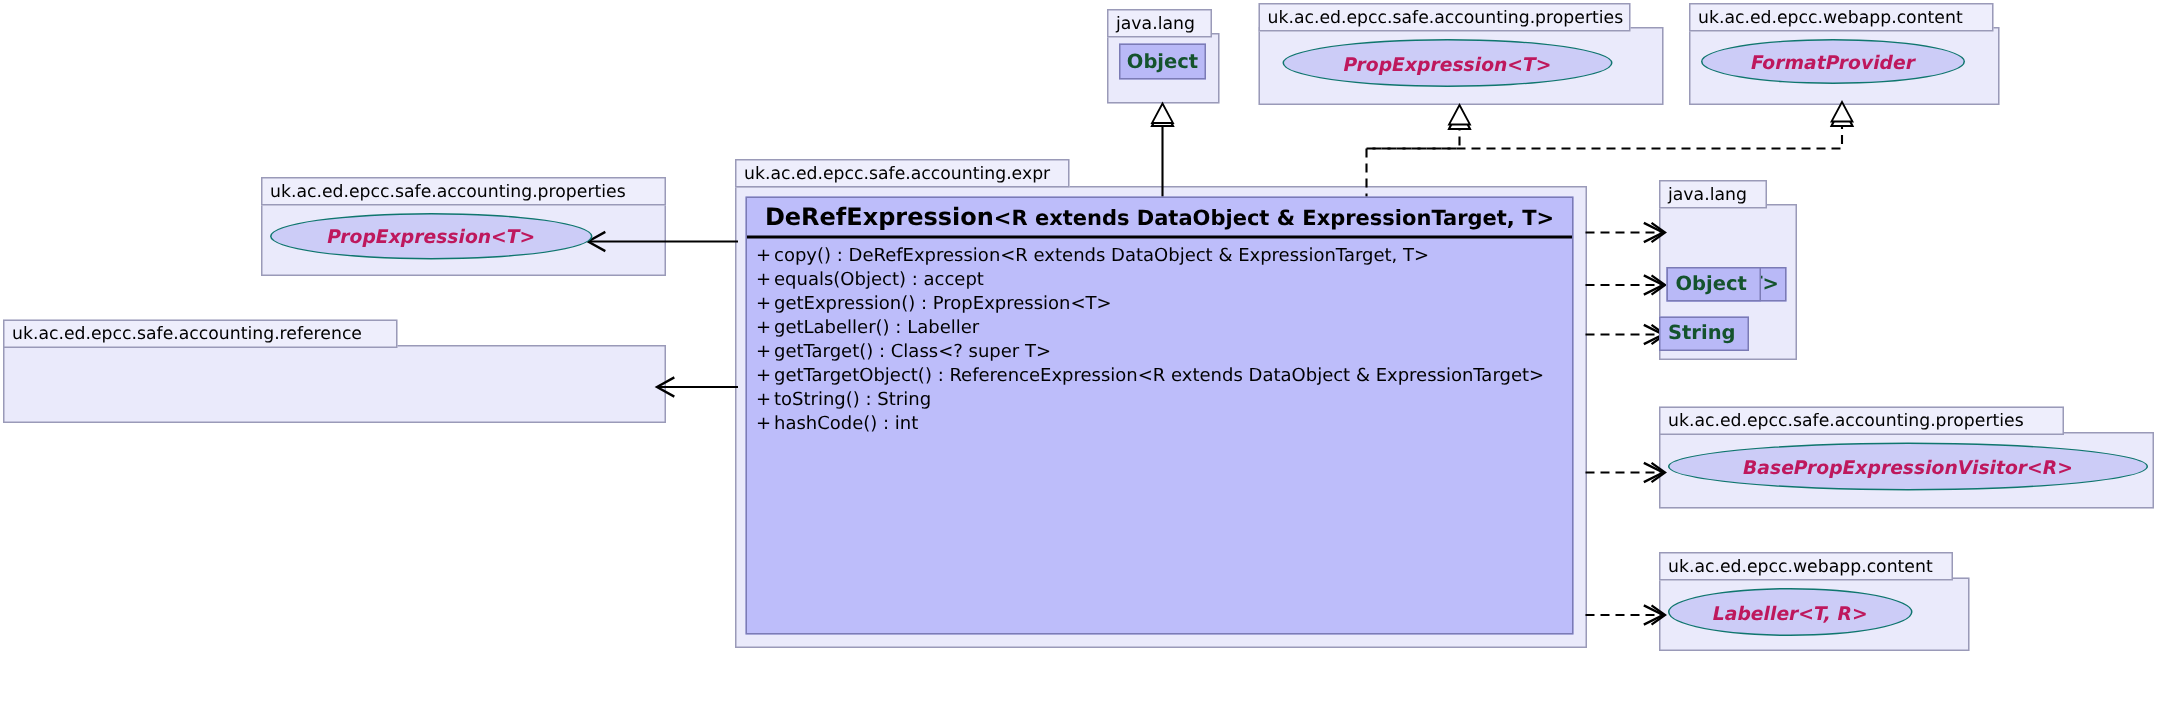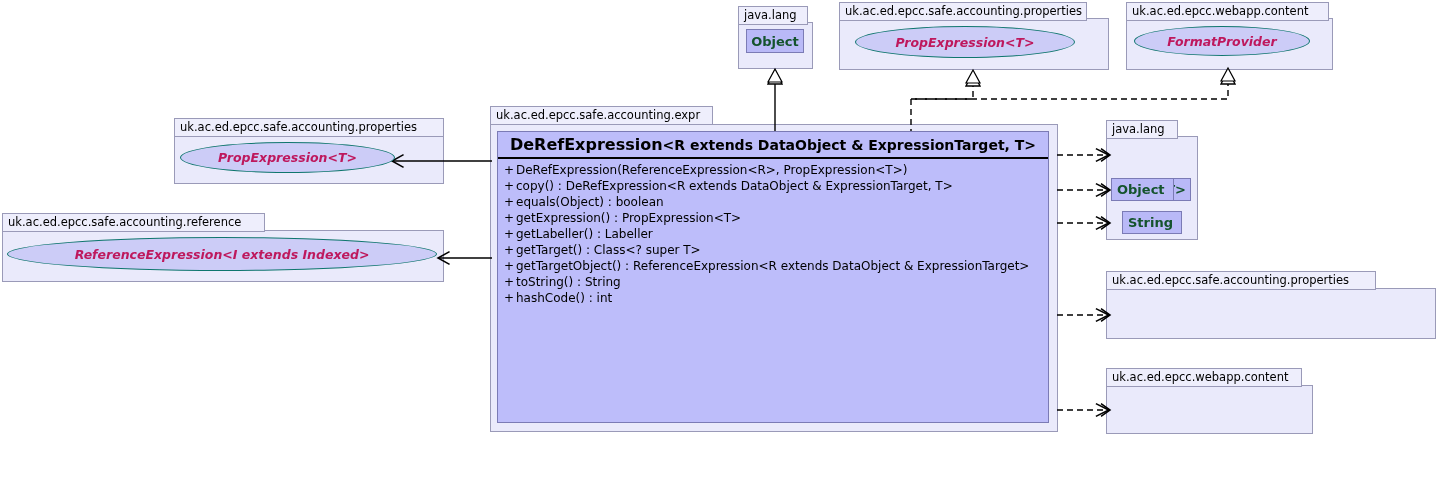--- a/index.html
+++ b/index.html
@@ -214,40 +214,36 @@
 
   <div class="pkg" style="left:174px; top:118px; width:270px; height:66px;">
     <div class="pkg-tab" style="width:270px;">uk.ac.ed.epcc.safe.accounting.properties</div>
     <div class="pkg-body" style="left:0; top:17px; width:270px; height:49px;"></div>
     <div class="iface" style="left:6px; top:24px; width:215px; height:31px;">PropExpression&lt;T&gt;</div>
   </div>
 
   <div class="pkg" style="left:2px; top:213px; width:458px; height:69px;">
     <div class="pkg-tab" style="width:263px;">uk.ac.ed.epcc.safe.accounting.reference</div>
     <div class="pkg-body" style="left:0; top:17px; width:442px; height:52px;"></div>
-    <div class="iface" style="left:5px; top:24px; width:430px; height:34px;">ReferenceExpression&lt;I extends Indexed&gt;</div>
   </div>
 
   <div class="pkg" style="left:490px; top:106px; width:568px; height:326px;">
     <div class="pkg-tab" style="width:223px;">uk.ac.ed.epcc.safe.accounting.expr</div>
     <div class="pkg-body" style="left:0; top:18px; width:568px; height:308px;"></div>
 
     <div class="main-class" style="left:7px; top:25px; width:552px; height:292px;">
       <div class="main-class-title">
         <span>DeRefExpression</span><span class="gen">&lt;R extends DataObject &amp; ExpressionTarget, T&gt;</span>
       </div>
       <div class="members">
         <div class="member">
-          <span class="vis">+</span><span>DeRefExpression(ReferenceExpression&lt;R&gt;, PropExpression&lt;T&gt;)</span>
-        </div>
-        <div class="member">
           <span class="vis">+</span><span>copy() : DeRefExpression&lt;R extends DataObject &amp; ExpressionTarget, T&gt;</span>
         </div>
         <div class="member">
-          <span class="vis">+</span><span>equals(Object) : boolean</span>
+          <span class="vis">+</span><span>equals(Object) : accept</span>
         </div>
         <div class="member">
           <span class="vis">+</span><span>getExpression() : PropExpression&lt;T&gt;</span>
         </div>
         <div class="member">
           <span class="vis">+</span><span>getLabeller() : Labeller</span>
         </div>
         <div class="member">
           <span class="vis">+</span><span>getTarget() : Class&lt;? super T&gt;</span>
         </div>
@@ -262,31 +258,33 @@
         </div>
       </div>
     </div>
   </div>
 
   <div class="pkg" style="left:1106px; top:120px; width:92px; height:120px;">
     <div class="pkg-tab" style="width:72px;">java.lang</div>
     <div class="pkg-body" style="left:0; top:16px; width:92px; height:104px;"></div>
     <div class="simple-class" style="left:5px; top:24px; width:80px; height:23px;margin-top:34px;">Class&lt;T&gt;</div>
     <div class="simple-class" style="left:5px; top:58px; width:63px; height:23px;">Object</div>
-    <div class="simple-class" style="left:16px; top:91px; width:60px; height:23px;">String</div>
+    <div class="simple-class" style="left:0; top:91px; width:60px; height:23px;">String</div>
   </div>
 
   <div class="pkg" style="left:1106px; top:271px; width:330px; height:68px;">
     <div class="pkg-tab" style="width:270px;">uk.ac.ed.epcc.safe.accounting.properties</div>
     <div class="pkg-body" style="left:0; top:17px; width:330px; height:51px;"></div>
+    <div class="iface" style="left:6px; top:24px; width:320px; height:32px;">BasePropExpressionVisitor&lt;R&gt;</div>
   </div>
 
   <div class="pkg" style="left:1106px; top:368px; width:207px; height:66px;">
     <div class="pkg-tab" style="width:196px;">uk.ac.ed.epcc.webapp.content</div>
     <div class="pkg-body" style="left:0; top:17px; width:207px; height:49px;"></div>
+    <div class="iface" style="left:6px; top:24px; width:163px; height:32px;">Labeller&lt;T, R&gt;</div>
   </div>
 
   <svg class="edges top" viewBox="0 0 1440 481">
     <g>
       <path d="M 775 69 L 768 82 L 782 82 z" fill="#ffffff" stroke="#000000" stroke-width="1.2"></path>
     </g>
     <g>
       <path d="M 973 70 L 966 83 L 980 83 z" fill="#ffffff" stroke="#000000" stroke-width="1.2"></path>
     </g>
     <g>

